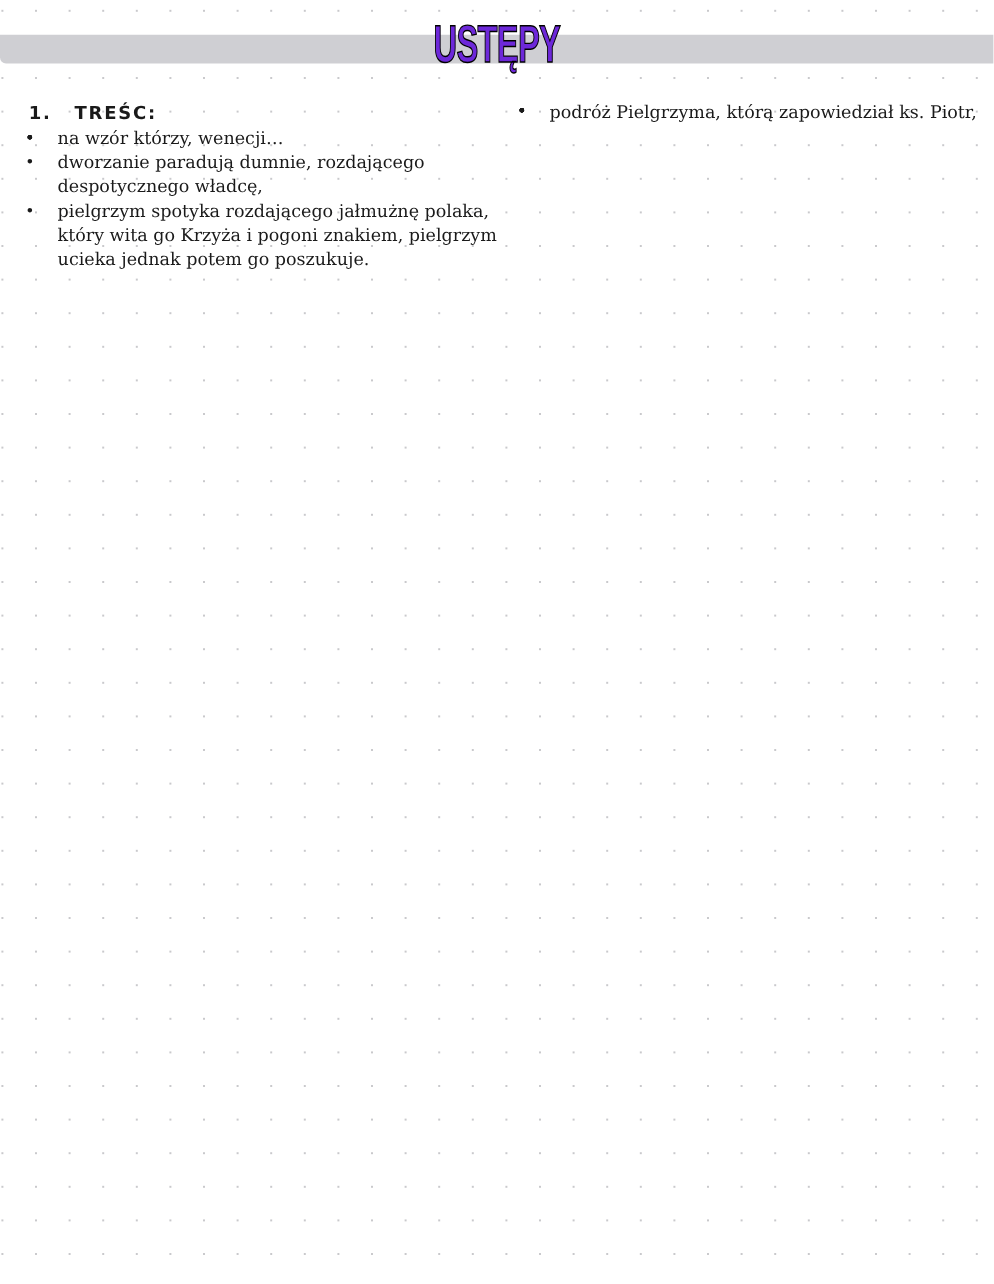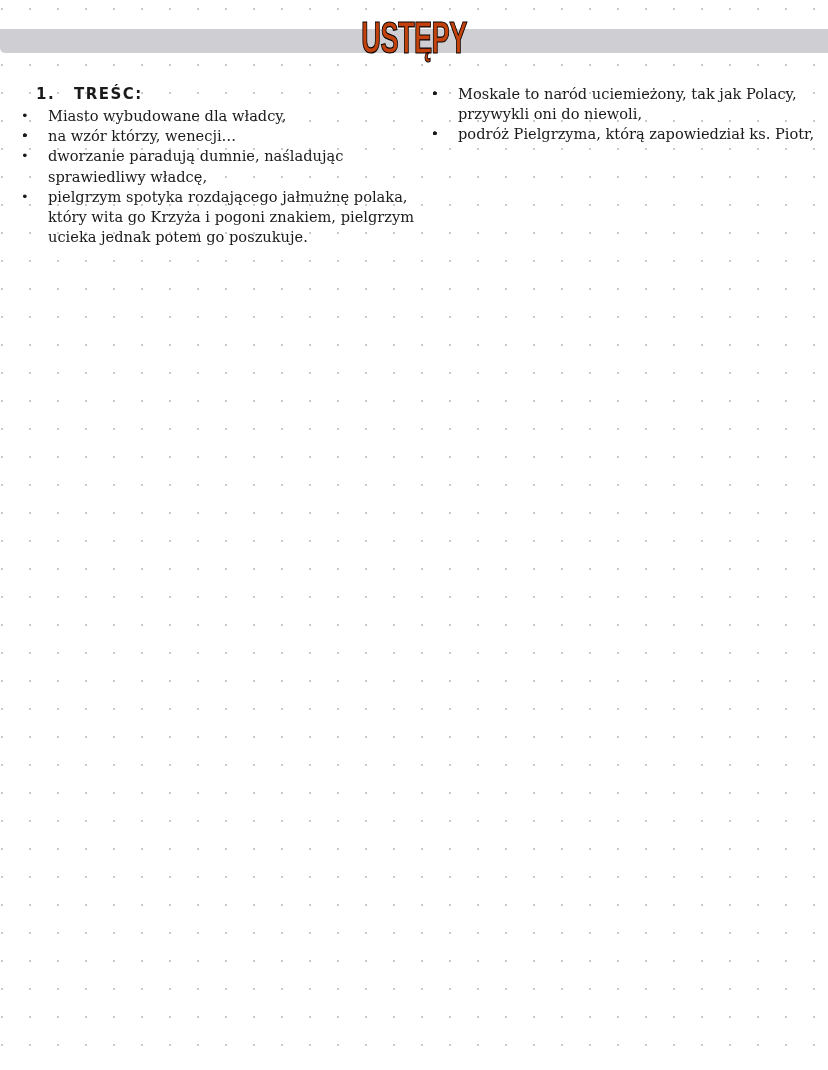--- a/index.html
+++ b/index.html
@@ -12,57 +12,57 @@
     font-family: "DejaVu Serif", serif;
     color: #1a1a1a;
   }
   .banner {
     position: absolute; left: 0; top: 29px; width: 828px; height: 24px;
     background: #cfcfd3; border-radius: 0 0 0 5px;
   }
   .title {
     position: absolute; left: 0; top: 14px; width: 828px; text-align: center;
     font-family: "Liberation Sans", sans-serif; font-weight: 900;
-    font-size: 44px; line-height: 48px; color: #c2410c; letter-spacing: -1px;
+    font-size: 44px; line-height: 48px; color: #6d28d9; letter-spacing: -1px;
   }
   .title span { display: inline-block; transform: scaleX(0.62); transform-origin: center; -webkit-text-stroke: 1.2px #000; }
   .col { position: absolute; top: 84px; font-size: 14.6px; line-height: 20.2px; }
   .col.left { left: 20px; width: 395px; }
   .col.right { left: 430px; width: 392px; top: 84px; }
   .heading {
     font-family: "DejaVu Sans", sans-serif; font-weight: bold; font-size: 15px;
-    letter-spacing: 1.5px; margin: 0 0 1px 16px; height: 21px; line-height: 21px;
+    letter-spacing: 1.5px; margin: 0 0 1px 4px; height: 21px; line-height: 21px;
   }
   .heading .num { display: inline-block; width: 38px; }
   ul { list-style: none; margin: 0; padding: 0; }
   li { position: relative; padding-left: 28px; }
   li .bullet { position: absolute; left: 1px; top: 0; font-family: "DejaVu Sans", sans-serif; font-size: 13px; }
 </style>
 </head>
 <body>
 
 <div class="banner"></div>
 <div class="title"><span>USTĘPY</span></div>
 
 <div class="col left">
   <div class="heading">
     <span class="num">1.</span><span>TREŚC:</span>
   </div>
   <ul>
-    <li><span class="bullet">•</span><span>Miasto wybudowane dla władcy,</span></li>
+    <li><span class="bullet">•</span></li>
     <li><span class="bullet">•</span></li>
     <li><span class="bullet">•</span></li>
     <li><span class="bullet">•</span><span>na wzór którzy, wenecji…</span></li>
-    <li><span class="bullet">•</span><span>dworzanie paradują dumnie, naśladując sprawiedliwy władcę,</span></li>
+    <li><span class="bullet">•</span><span>dworzanie paradują dumnie, rozdającego despotycznego władcę,</span></li>
     <li><span class="bullet">•</span><span>pielgrzym spotyka rozdającego jałmużnę polaka, który wita go Krzyża i pogoni znakiem, pielgrzym ucieka jednak potem go poszukuje.</span></li>
   </ul>
 </div>
 
 <div class="col right">
   <ul>
     <li><span class="bullet">•</span></li>
     <li><span class="bullet">•</span></li>
-    <li><span class="bullet">•</span><span>Moskale to naród uciemieżony, tak jak Polacy, przywykli oni do niewoli,</span></li>
+    <li><span class="bullet">•</span></li>
     <li><span class="bullet">•</span></li>
     <li><span class="bullet">•</span></li>
     <li><span class="bullet">•</span><span>podróż Pielgrzyma, którą zapowiedział ks. Piotr,</span></li>
   </ul>
 </div>
 
 </body></html>

